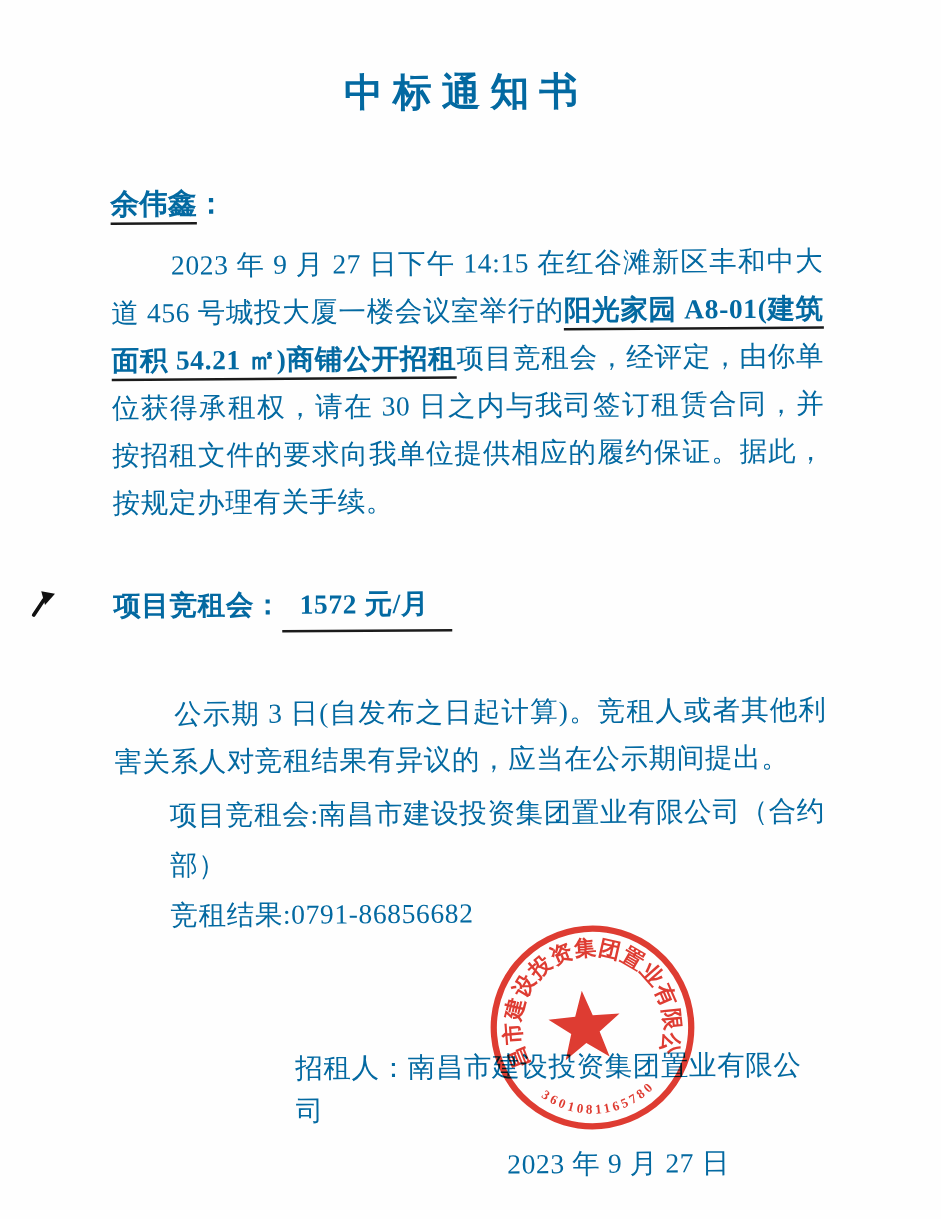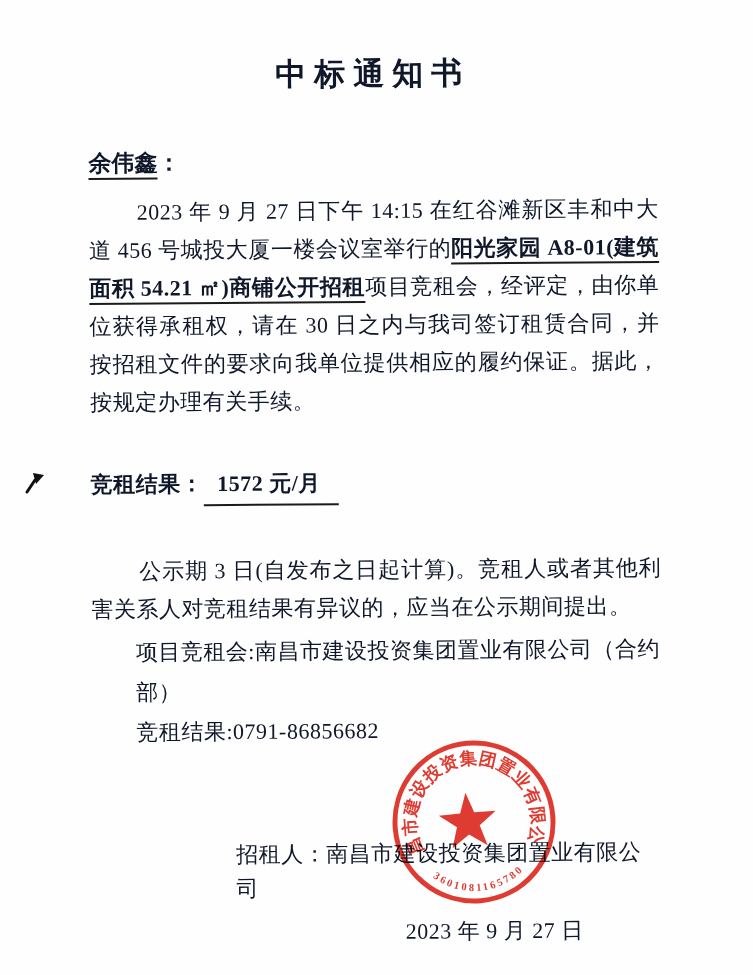--- a/index.html
+++ b/index.html
@@ -2,21 +2,21 @@
 <html><head>
 <meta charset="utf-8">
 <style>
   html,body{margin:0;padding:0;}
   body{
     width:753px;height:975px;background:#ffffff;
     font-family:"Liberation Serif","DejaVu Serif",serif;
   }
   .sheet{
     position:relative;width:753px;height:975px;overflow:hidden;
-    background:#fefefe;color:#0f172a;
+    background:#fefefe;color:#0369a1;
   }
   .inner{
     position:absolute;inset:0;
     padding:52px 93px 0 90px;
     transform:rotate(-0.4deg);
     transform-origin:50% 40%;
   }
   .doc-title{
     margin:0;text-align:center;
     font-size:31px;line-height:44px;font-weight:700;
@@ -80,21 +80,21 @@
 
     <div class="salutation">
       <span class="u-name">余伟鑫</span><span>：</span>
     </div>
 
     <p class="para">
       <span>2023 年 9 月 27 日下午 14:15 在红谷滩新区丰和中大道 456 号城投大厦一楼会议室举行的</span><span class="hl">阳光家园 A8-01(建筑面积 54.21 ㎡)商铺公开招租</span><span>项目竞租会，经评定，由你单位获得承租权，请在 30 日之内与我司签订租赁合同，并按招租文件的要求向我单位提供相应的履约保证。据此，按规定办理有关手续。</span>
     </p>
 
     <p class="result-line">
-      <span>竞租结果：</span><span class="result-value">1572 元/月</span>
+      <span>项目竞租会：</span><span class="result-value">1572 元/月</span>
     </p>
 
     <p class="para para2">
       <span>公示期 3 日(自发布之日起计算)。竞租人或者其他利害关系人对竞租结果有异议的，应当在公示期间提出。</span>
     </p>
 
     <p class="info-line">
       <span>项目竞租会:</span><span>南昌市建设投资集团置业有限公司（合约部）</span>
     </p>
 

